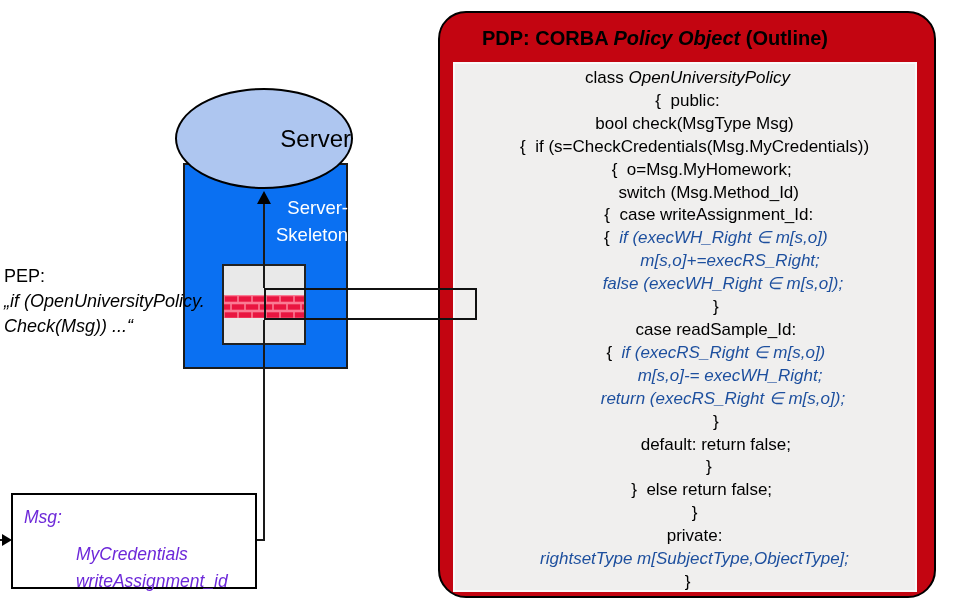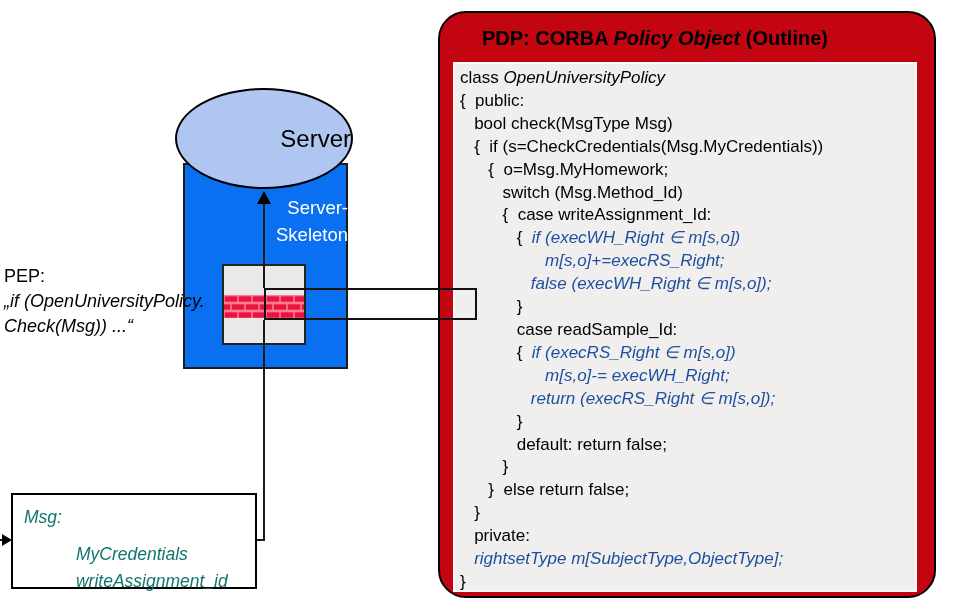--- a/index.html
+++ b/index.html
@@ -33,32 +33,32 @@
   .in-shaft{left:0;top:539px;width:4px;height:2px;}
   .in-head{position:absolute;left:2px;top:534px;width:0;height:0;z-index:4;
     border-top:6px solid transparent;border-bottom:6px solid transparent;
     border-left:10px solid #000;}
 
   .pep-note{position:absolute;left:4px;top:264px;font-size:18px;line-height:25px;color:#000;z-index:2;}
   .pep-note .it{font-style:italic;}
 
   .msg-box{position:absolute;left:11px;top:493px;width:246px;height:96px;background:#fff;
     border:2px solid #000;box-sizing:border-box;z-index:2;
-    font-style:italic;font-size:17.5px;line-height:27px;color:#0f766e;
+    font-style:italic;font-size:17.5px;line-height:27px;color:#6d28d9;
     display:flex;padding:9px 0 0 11px;}
   .msg-box .vals{margin-left:14px;margin-top:37px;}
 
   
   .pdp-box{position:absolute;left:438px;top:11px;width:498px;height:587px;
     background:#c30511;border:2px solid #000;border-radius:28px;box-sizing:border-box;z-index:5;}
   .pdp-title{position:absolute;left:482px;top:27px;font-size:20px;color:#fff;z-index:5;white-space:pre;font-weight:bold;}
   .pdp-title .seg-i{font-style:italic;}
   .code-panel{position:absolute;left:453px;top:62px;width:464px;height:530px;
     background:#f0efee;border:2px solid #fafafa;box-sizing:border-box;z-index:5;
-    padding:3px 0 0 5px;overflow:hidden;}
+    padding:3px 0 0 5px;overflow:hidden;text-align:center;}
   .code-line{font-size:17px;line-height:22.9px;white-space:pre;color:#000;}
   .seg-r{font-style:normal;color:#000;}
   .seg-i{font-style:italic;color:#000;}
   .seg-b{font-style:italic;color:#1d4f9e;}
 </style>
 </head>
 <body>
 
 <div id="canvas">
 

